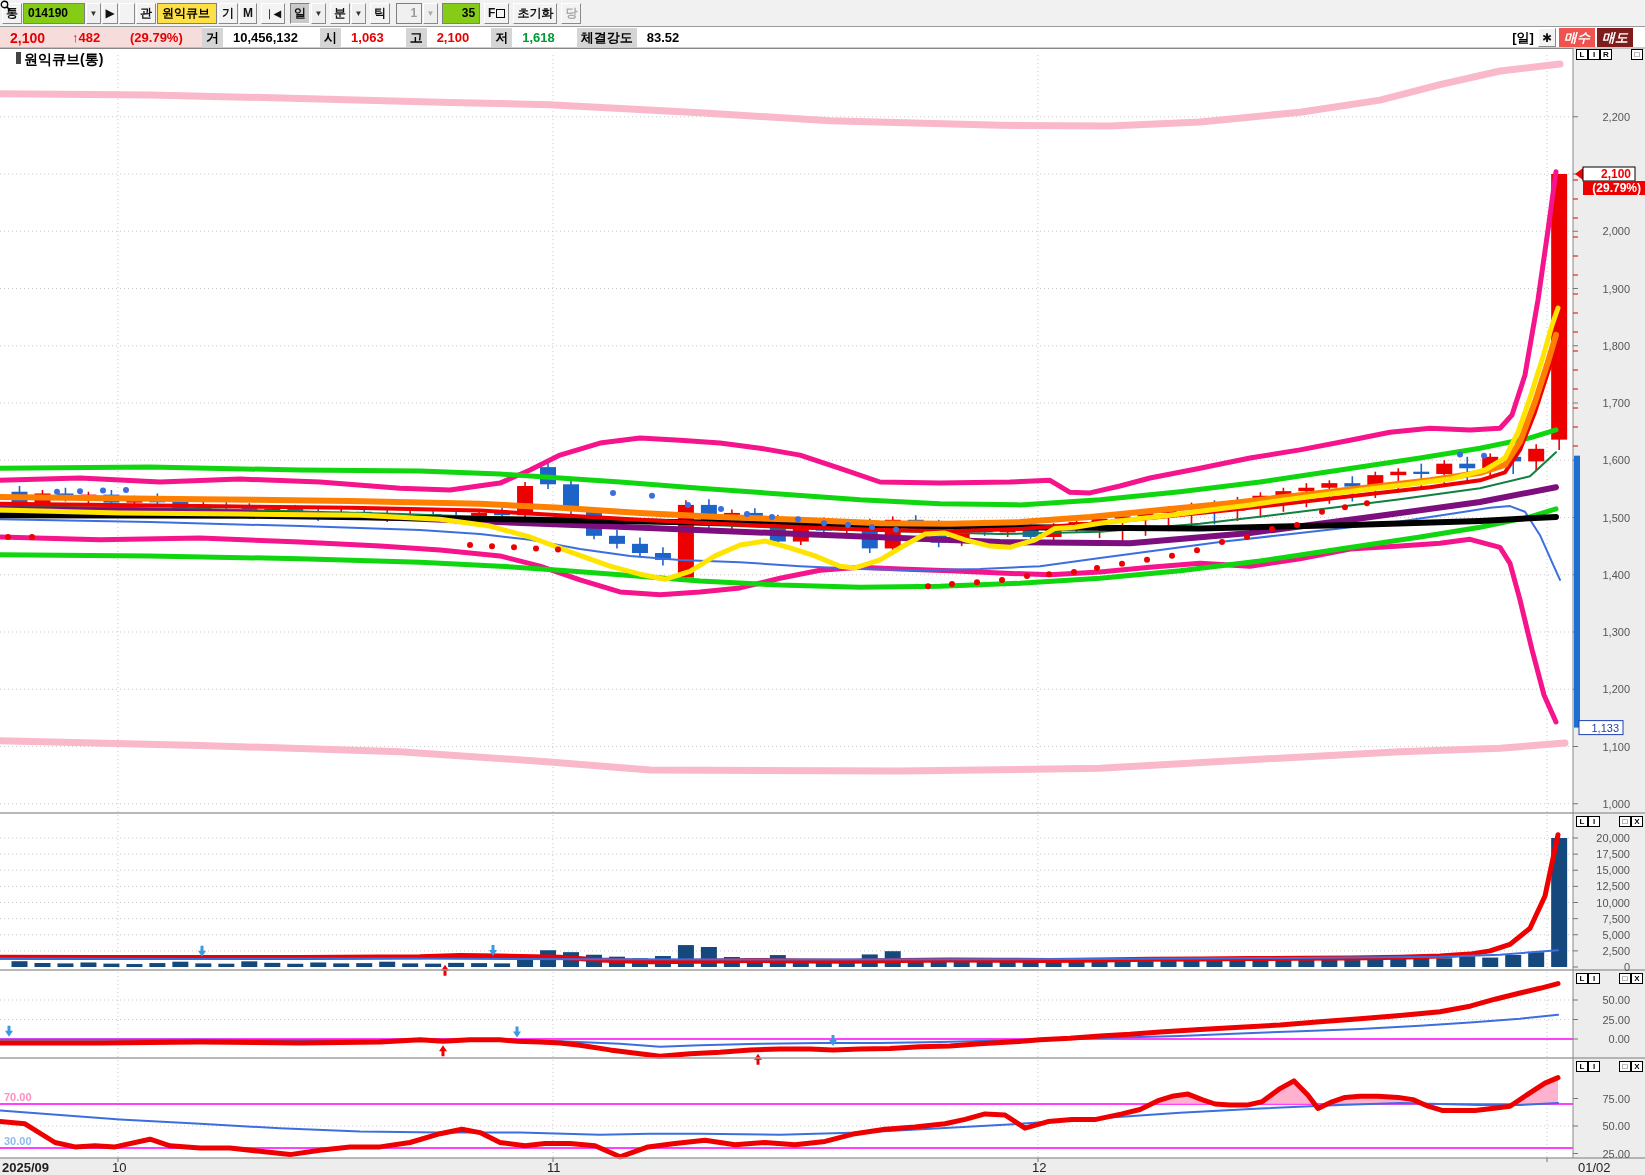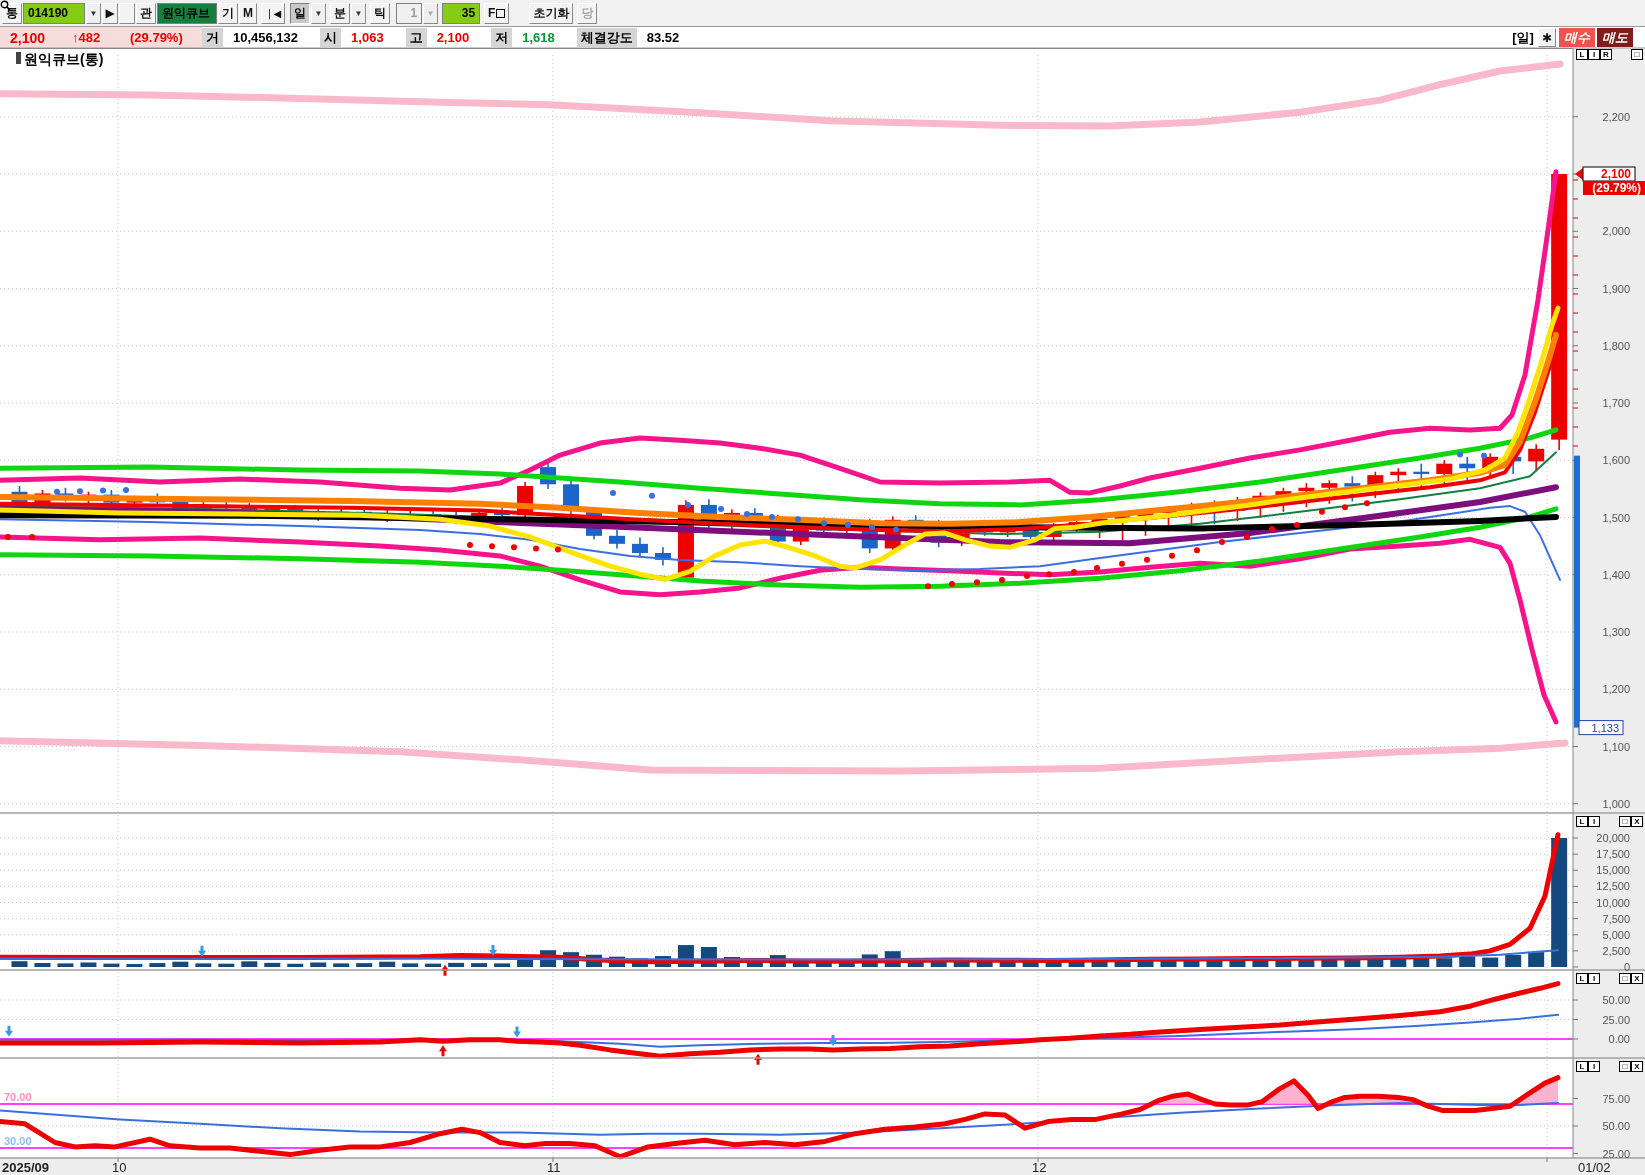--- a/index.html
+++ b/index.html
@@ -43,37 +43,37 @@
   <div class="tinput" style="width:62px">014190</div>
   <div class="ddbtn">▼</div>
   <div class="btn sm">▶</div>
   <div class="btn sm">
     <svg width="11" height="11" viewBox="0 0 11 11">
       <circle cx="4.5" cy="4.5" r="3.2" fill="none" stroke="#000" stroke-width="1.4"></circle>
       <line x1="7" y1="7" x2="10" y2="10" stroke="#000" stroke-width="1.6"></line>
     </svg>
   </div>
   <div class="btn">관</div>
-  <div class="tinput" style="width:60px;background:#15803d">원익큐브</div>
+  <div class="tinput" style="width:60px;background:#fde047">원익큐브</div>
   <div class="btn">기</div>
   <div class="btn">M</div>
   <div class="btn" style="margin-left:3px;font-size:10px">❘◀</div>
   <div class="btn pressed" style="margin-left:4px">일</div>
   <div class="ddbtn">▼</div>
   <div class="btn" style="margin-left:3px">분</div>
   <div class="ddbtn">▼</div>
   <div class="btn" style="margin-left:3px">틱</div>
   <div class="tinput" style="width:26px;background:#F0F0F0;color:#999;justify-content:flex-end;margin-left:5px">1</div>
   <div class="ddbtn" style="color:#aaa">▼</div>
   <div class="tinput" style="width:38px;justify-content:flex-end;margin-left:3px">35</div>
   <div class="btn" style="margin-left:3px">
     <span>F</span>
     <span style="display:inline-block;width:7px;height:7px;border:1px solid #000;margin-left:1px"></span>
   </div>
-  <div class="btn" style="margin-left:19px">초기화</div>
+  <div class="btn" style="margin-left:3px">초기화</div>
   <div class="btn disabled" style="margin-left:3px">당</div>
 </div>
 
 <div class="row2">
   <div class="pinkbox">
     <span class="red" style="font-size:14px;margin-left:10px;width:62px">2,100</span>
     <span class="red" style="width:58px">↑482</span>
     <span class="red">(29.79%)</span>
   </div>
   <span class="chip">거</span>

